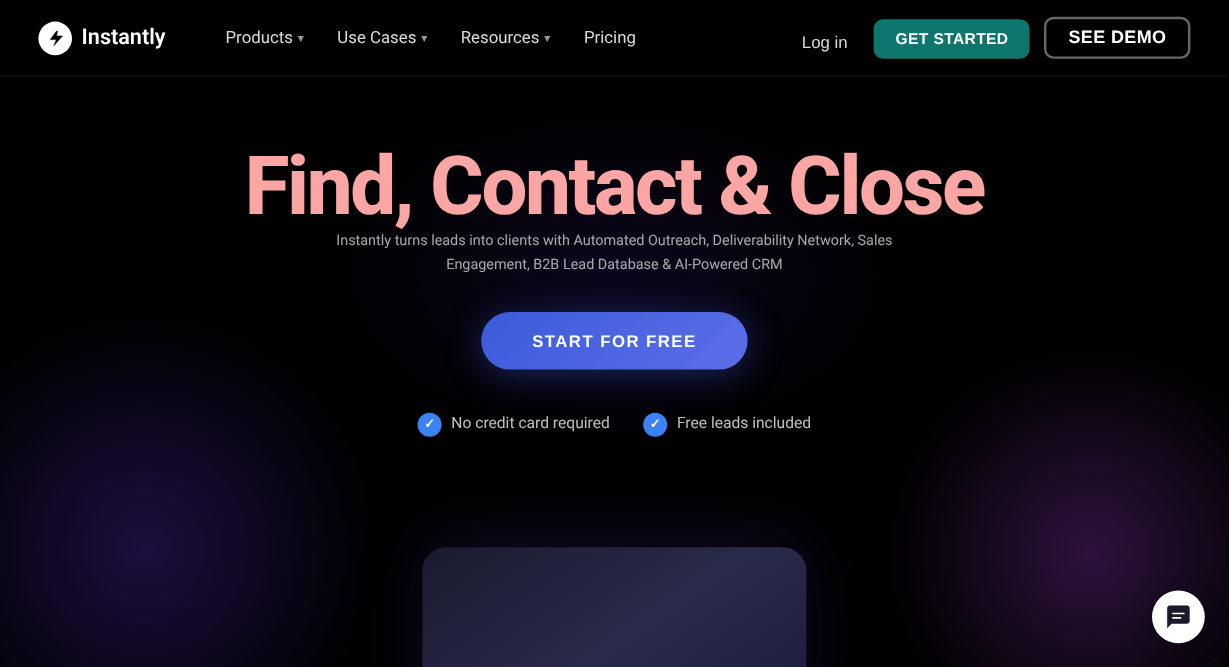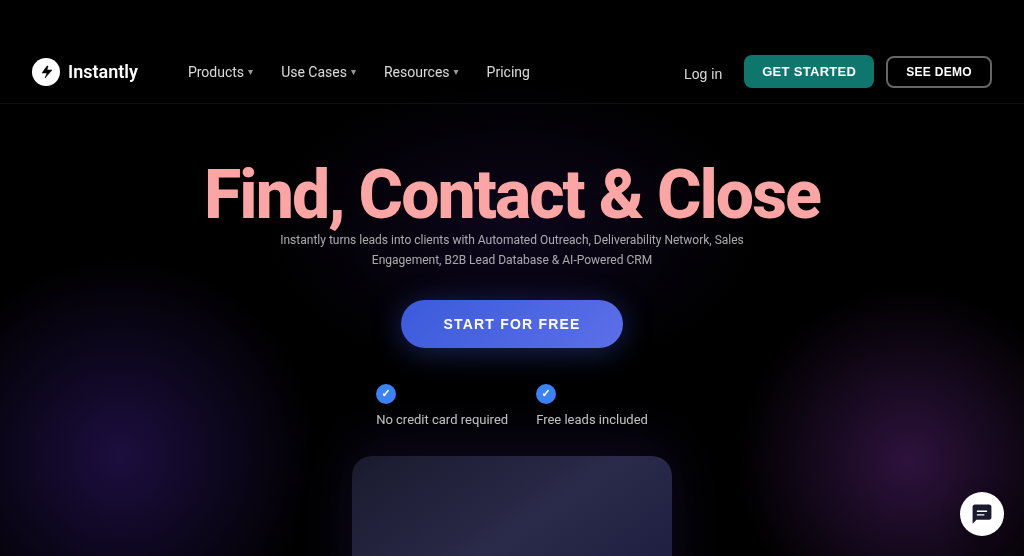--- a/index.html
+++ b/index.html
@@ -61,21 +61,20 @@
     
     nav {
       position: relative;
       z-index: 10;
       display: flex;
       align-items: center;
       justify-content: space-between;
       padding: 0 32px;
       height: 64px;
       border-bottom: 1px solid rgba(255,255,255,0.06);
-      margin-top: 40px;
     }
 
     .nav-left {
       display: flex;
       align-items: center;
       gap: 40px;
     }
 
     .logo {
       display: flex;
@@ -156,21 +155,21 @@
       border: none;
       border-radius: 8px;
       padding: 9px 18px;
       cursor: pointer;
       letter-spacing: 0.3px;
     }
 
     .btn-see-demo {
       background: transparent;
       color: #fff;
-      font-size: 12px;
+      font-size: 15px;
       font-weight: 600;
       border: 2px solid rgba(255,255,255,0.4);
       border-radius: 8px;
       padding: 7px 18px;
       cursor: pointer;
       letter-spacing: 0.3px;
     }
 
     
     .hero {
@@ -227,24 +226,24 @@
     }
 
     .trust-badges {
       display: flex;
       align-items: center;
       gap: 28px;
     }
 
     .trust-badge {
       display: flex;
+      align-items: center;
       gap: 8px;
       font-size: 13px;
       color: rgba(255,255,255,0.75);
-      flex-direction: column;
     }
 
     .check-icon {
       width: 20px;
       height: 20px;
       border-radius: 50%;
       background: #3B82F6;
       display: flex;
       align-items: center;
       justify-content: center;

